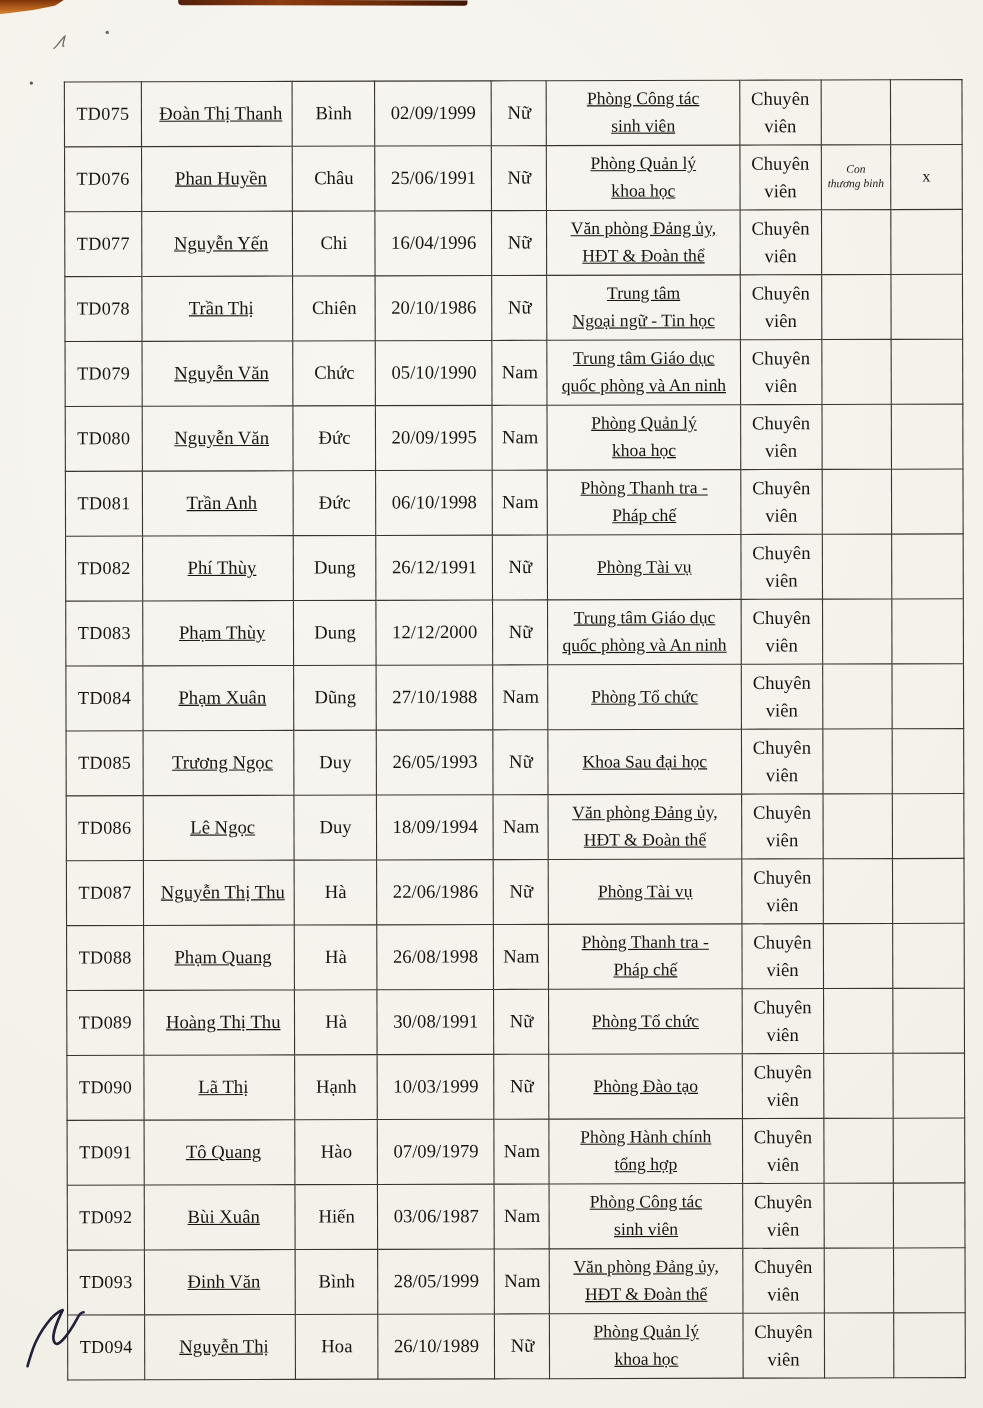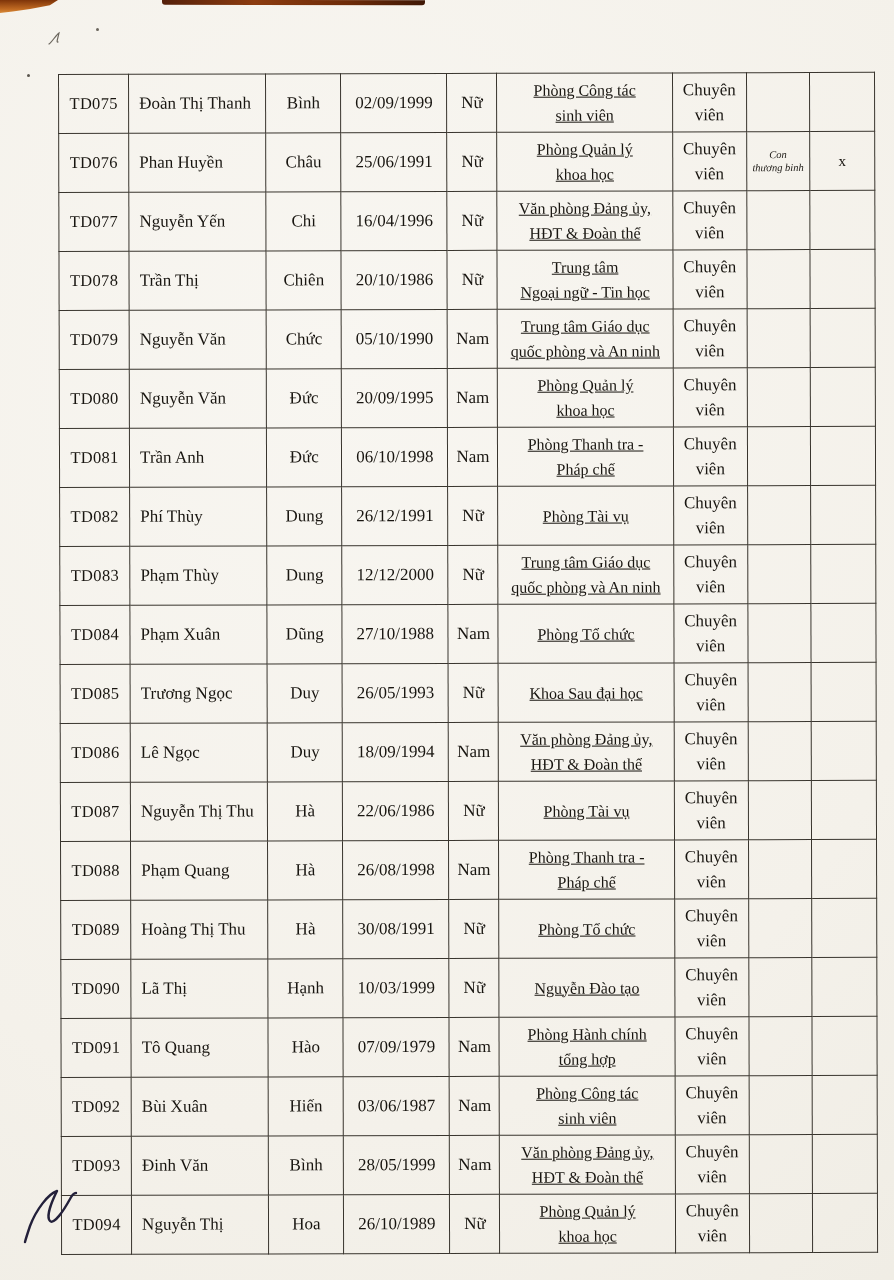--- a/index.html
+++ b/index.html
@@ -45,21 +45,21 @@
     height:56px;
     padding:1px 3px;
     text-align:center;
     vertical-align:middle;
     font-size:17px;
     line-height:24px;
     white-space:pre-line;
     overflow:hidden;
   }
   td.c-ma{font-size:16.5px;letter-spacing:0.3px;}
-  td.c-ho_dem{text-align:left;padding-left:10px;}
+  td.c-ho_dem{text-align:center;padding-left:10px;text-decoration:underline;}
   td.c-don_vi{font-size:16px;line-height:25px;text-decoration:underline;}
   td.c-chuc_danh{line-height:25px;}
   td.c-ghi_chu{font-size:10.5px;line-height:13px;color:#1c1915;font-style:italic;}
   td.c-x{font-size:15px;}
   
   .handwriting{position:absolute;left:22px;top:1184px;width:74px;height:64px;}
 </style>
 </head>
 <body>
 
@@ -262,21 +262,21 @@
             <td class="c-chuc_danh">Chuyên viên</td>
             <td class="c-ghi_chu"></td>
             <td class="c-x"></td>
           </tr>
           <tr>
             <td class="c-ma">TD090</td>
             <td class="c-ho_dem">Lã Thị</td>
             <td class="c-ten">Hạnh</td>
             <td class="c-ngay_sinh">10/03/1999</td>
             <td class="c-gioi_tinh">Nữ</td>
-            <td class="c-don_vi">Nguyễn Đào tạo</td>
+            <td class="c-don_vi">Phòng Đào tạo</td>
             <td class="c-chuc_danh">Chuyên viên</td>
             <td class="c-ghi_chu"></td>
             <td class="c-x"></td>
           </tr>
           <tr>
             <td class="c-ma">TD091</td>
             <td class="c-ho_dem">Tô Quang</td>
             <td class="c-ten">Hào</td>
             <td class="c-ngay_sinh">07/09/1979</td>
             <td class="c-gioi_tinh">Nam</td>

